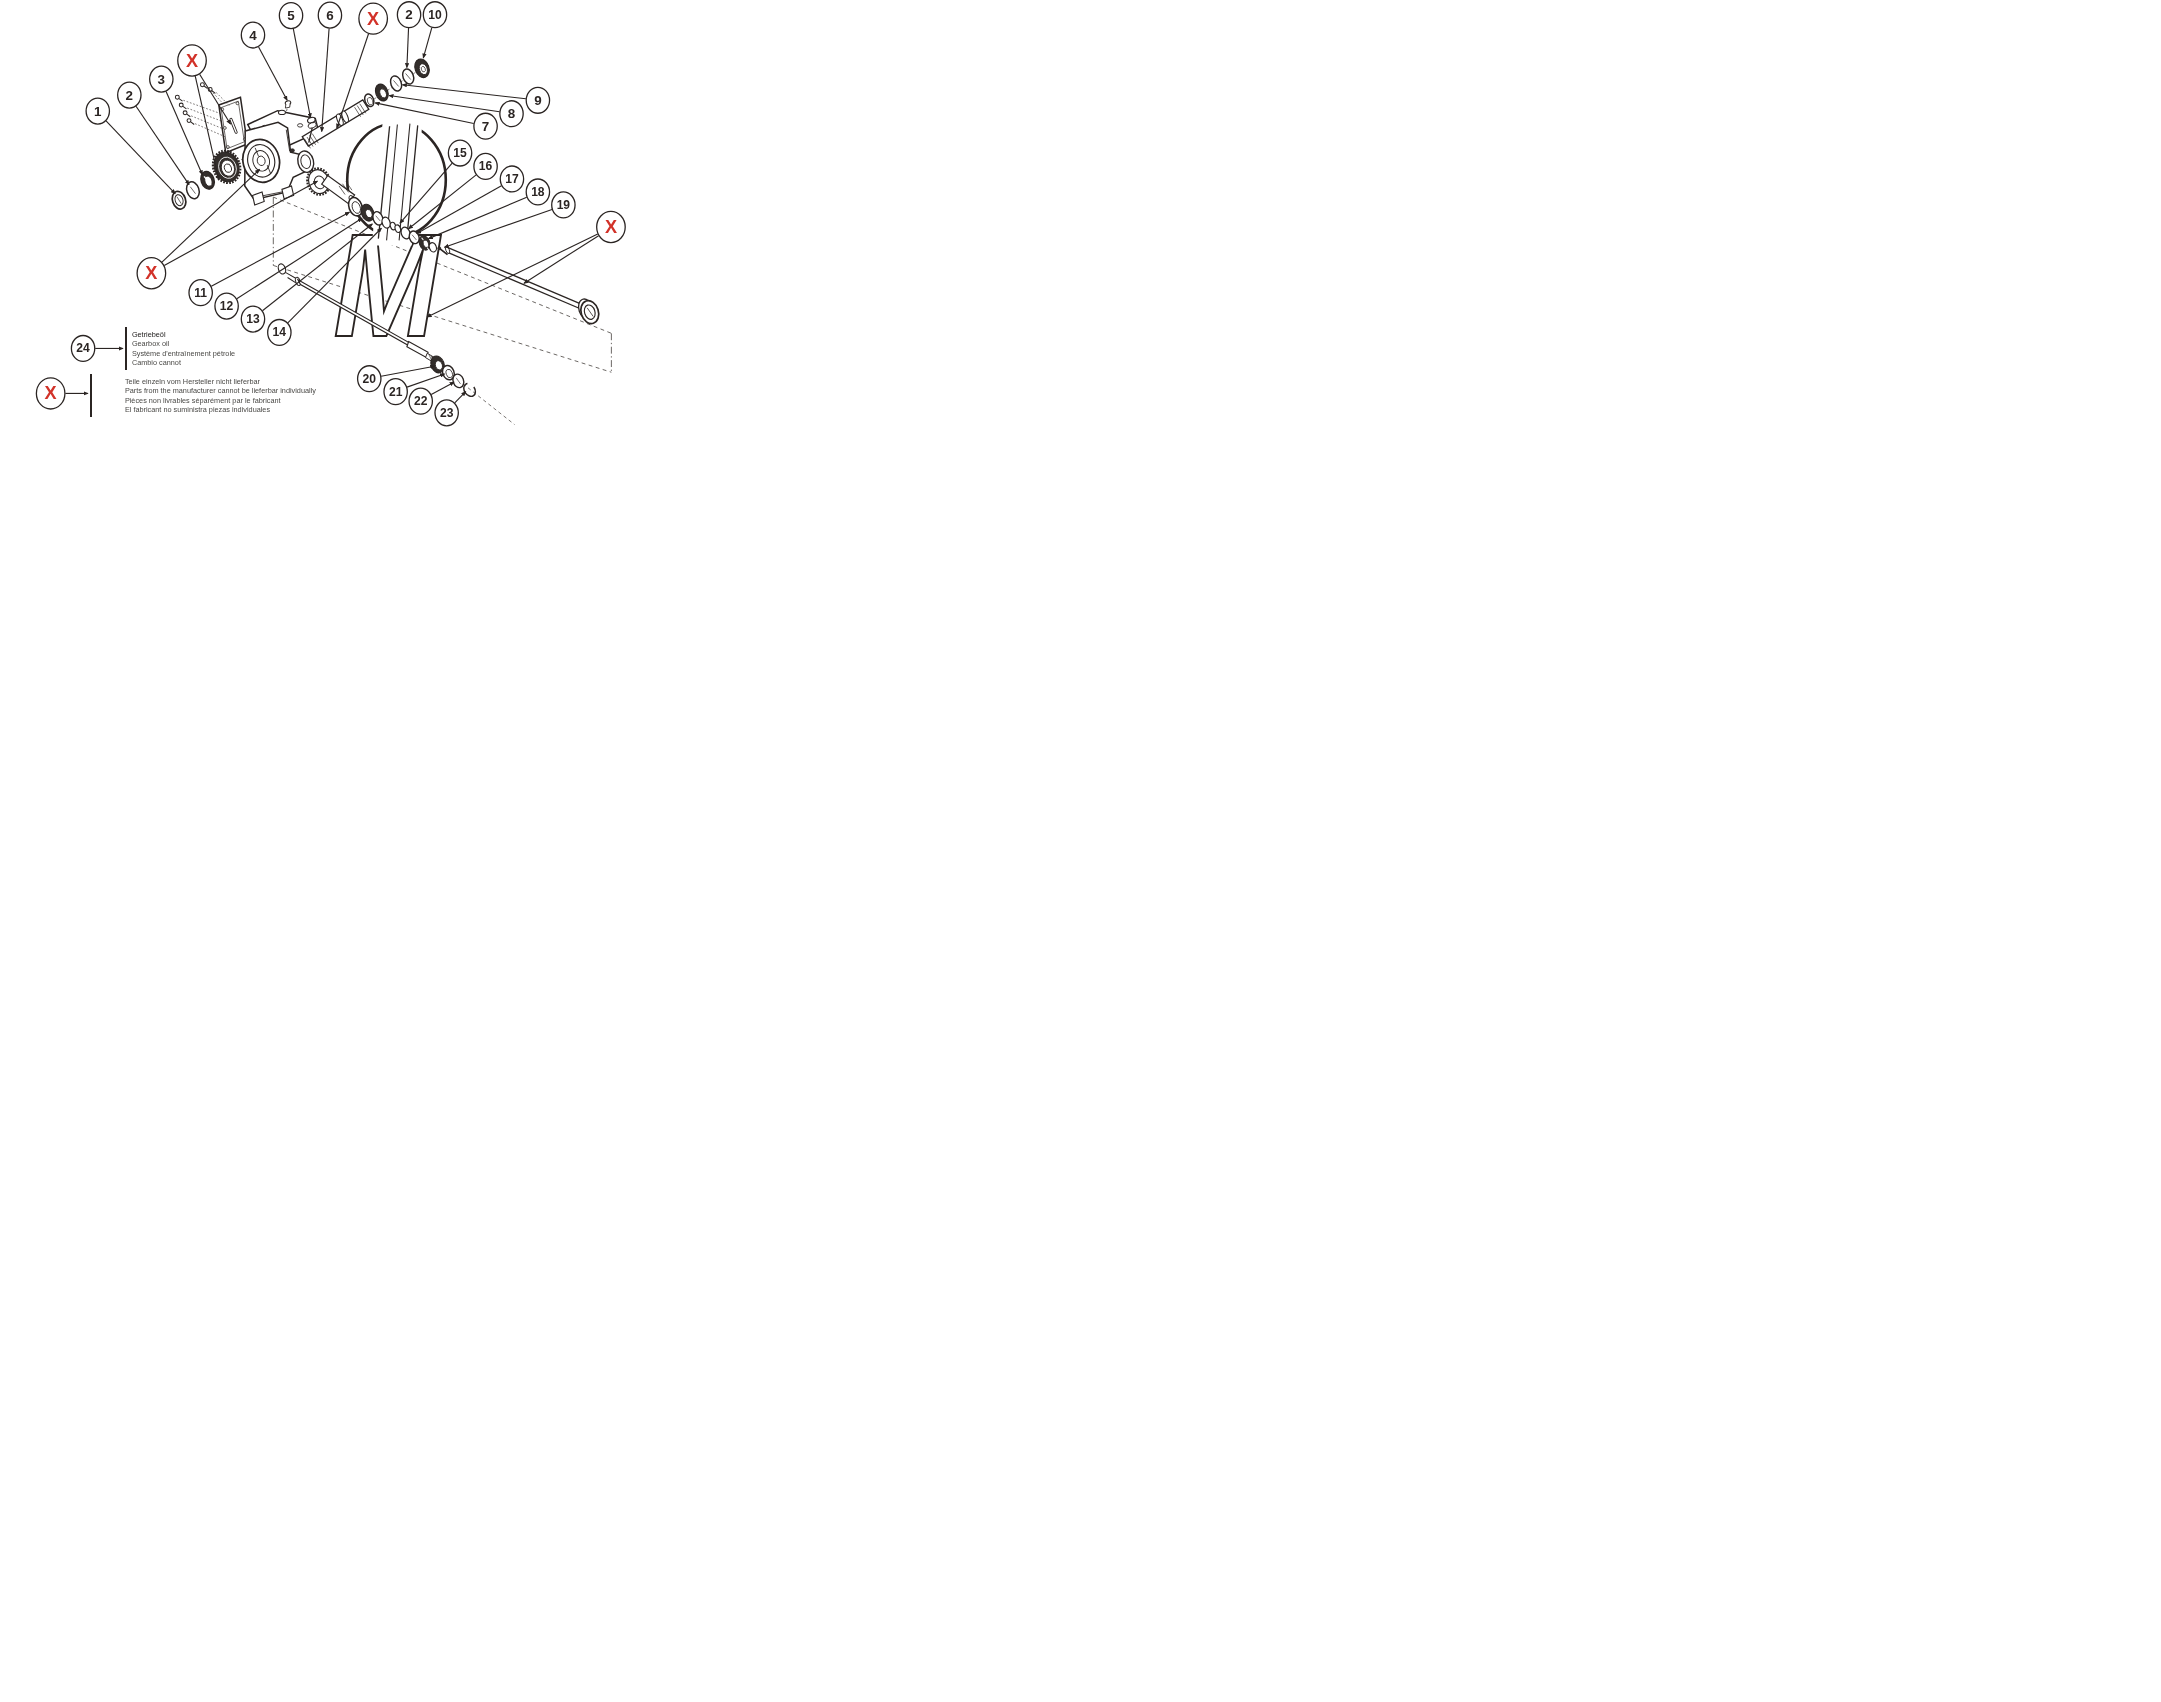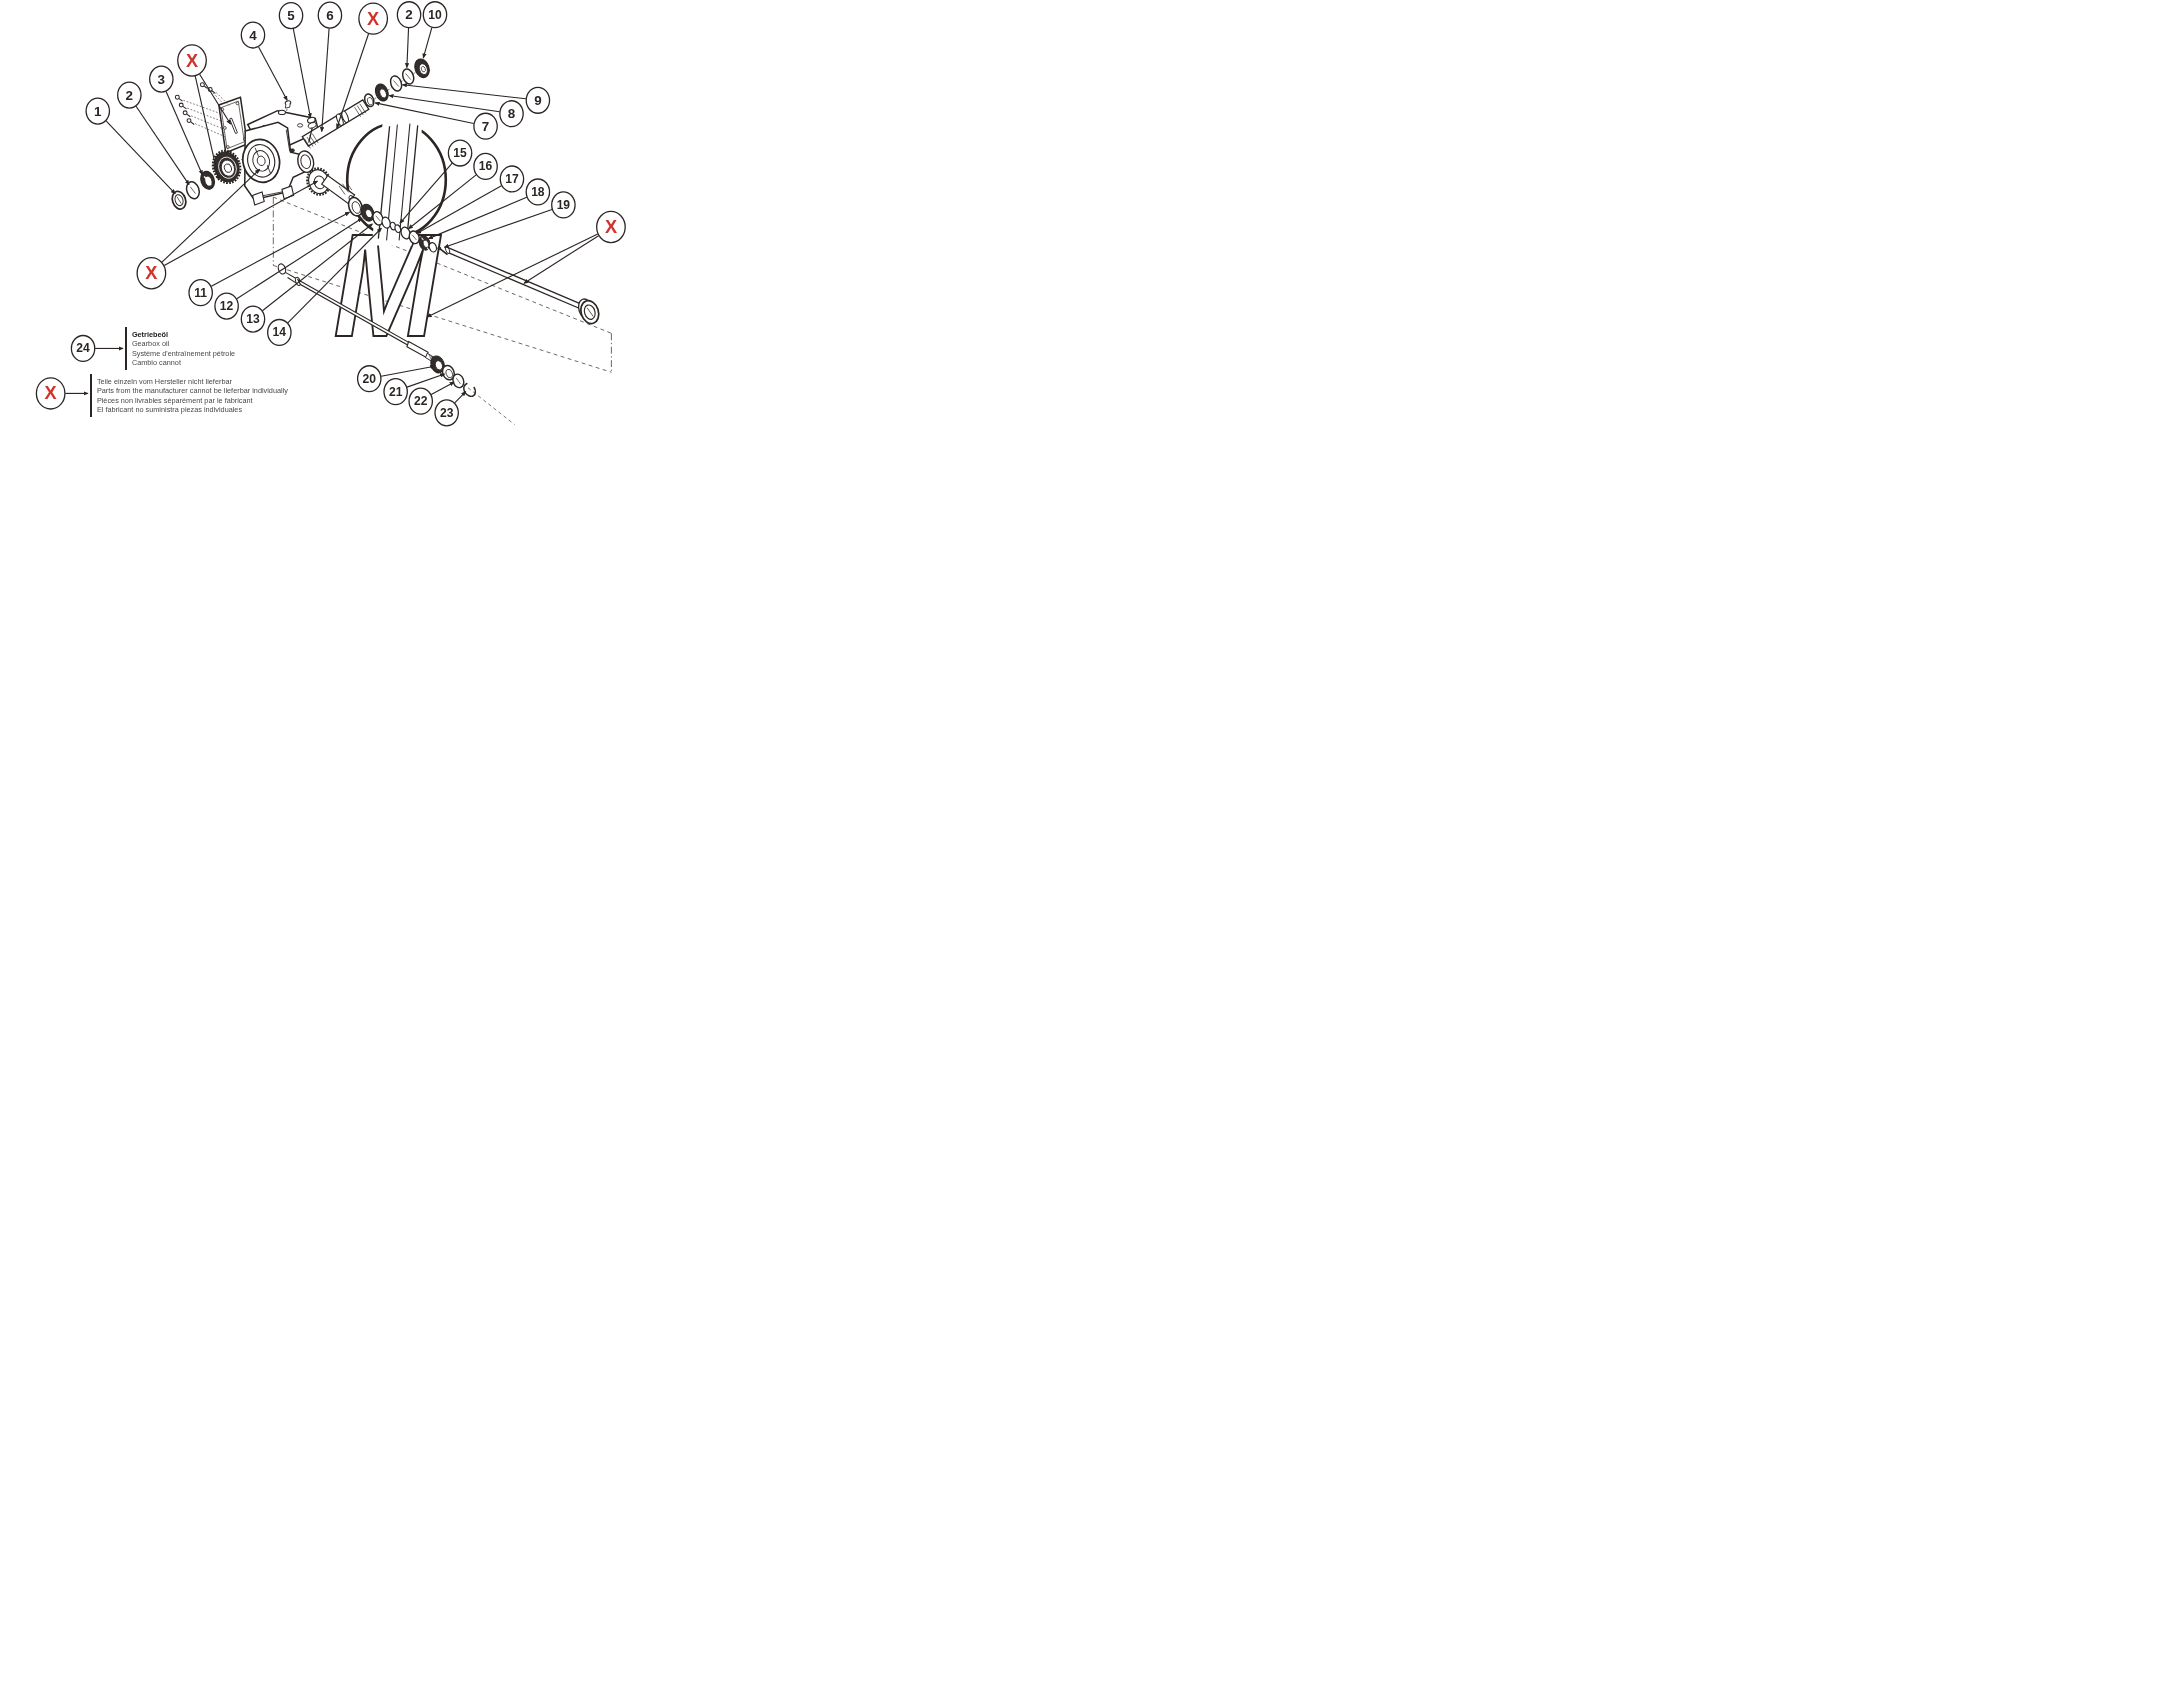--- a/index.html
+++ b/index.html
@@ -4,21 +4,21 @@
 <title>Gearbox exploded parts diagram</title>
 <style>
   html,body{margin:0;padding:0;background:#ffffff;}
   .canvas{position:relative;width:774px;height:428px;background:#ffffff;overflow:hidden;
           font-family:"Liberation Sans", sans-serif;}
   svg{position:absolute;left:0;top:0;}
   .note-block{position:absolute;display:flex;align-items:stretch;}
   .note-bar{width:1.7px;background:#2b2523;flex:0 0 1.7px;}
   .note-lines{padding-left:5.2px;display:flex;flex-direction:column;justify-content:center;}
   .note-lines .ln{font-size:7.3px;line-height:9.3px;color:#4a4946;letter-spacing:0;white-space:nowrap;}
-  .note-lines .ln.bold{color:#1d1a19;font-weight:bold;}
+  .note-lines .ln.bold{color:#1d1a19;font-weight:normal;}
   .callout-text{font-weight:bold;}
 </style>
 </head>
 <body>
 
 <div class="canvas">
 
 <svg width="774" height="428" viewBox="0 0 1790 990">
   <defs>
     <marker id="ah" markerWidth="12" markerHeight="10" refX="10" refY="5" orient="auto" markerUnits="userSpaceOnUse">
@@ -424,21 +424,21 @@
 <div class="note-block" style="left:125px;top:327px;height:43px;">
   <div class="note-bar"></div>
   <div class="note-lines">
     <span class="ln bold">Getriebeöl</span>
     <span class="ln">Gearbox oil</span>
     <span class="ln">Système d'entraînement pétrole</span>
     <span class="ln">Cambio cannot</span>
   </div>
 </div>
 
-<div class="note-block" style="left:90px;top:374px;height:43px;">
+<div class="note-block" style="left:90px;top:374px;height:43px;gap:28px;">
   <div class="note-bar"></div>
   <div class="note-lines">
     <span class="ln">Teile einzeln vom Hersteller nicht lieferbar</span>
     <span class="ln">Parts from the manufacturer cannot be lieferbar individually</span>
     <span class="ln">Pièces non livrables séparément par le fabricant</span>
     <span class="ln">El fabricant no suministra piezas individuales</span>
   </div>
 </div>
 
 </div>

